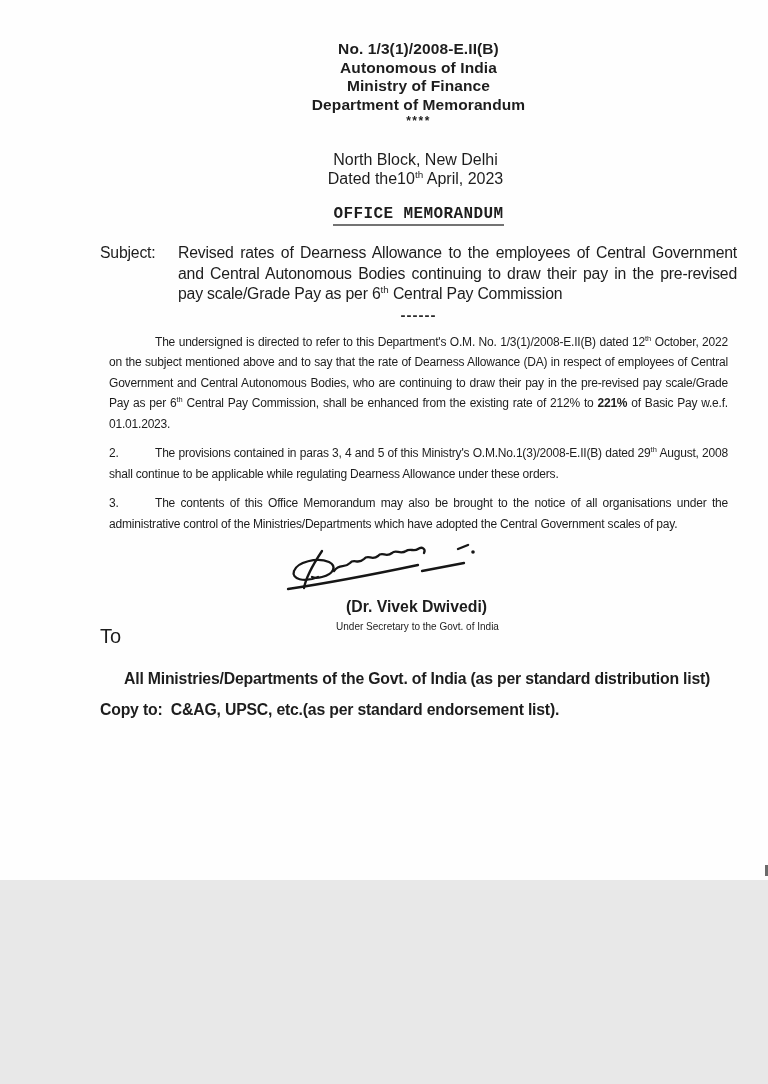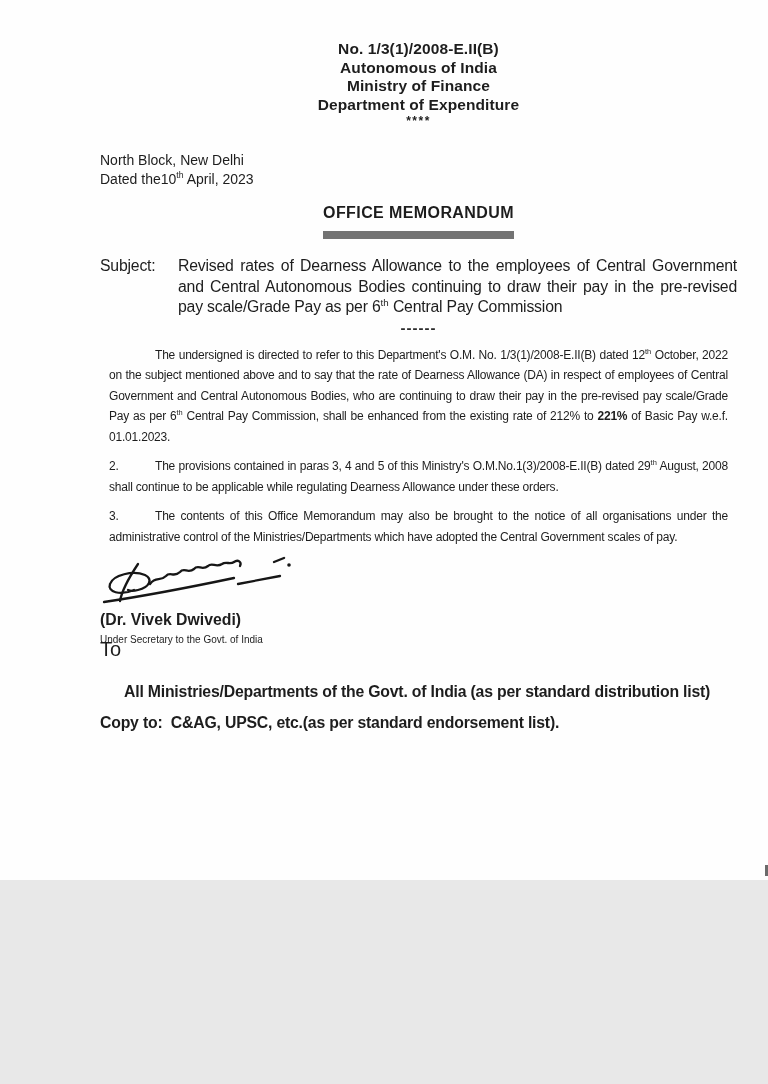--- a/index.html
+++ b/index.html
@@ -23,37 +23,38 @@
   }
   .letterhead .stars {
     font-size:12px;
     line-height:12px;
     letter-spacing:1.5px;
     margin-top:1px;
   }
 
   .dateline {
     margin-top:24px;
-    text-align:left;
-    font-size:14px;
+    text-align:center;
+    font-size:16px;
     line-height:18.5px;
     padding-right:6px;
   }
 
   .om-title {
     margin:16px 0 0 0;
     text-align:center;
     font-size:16px;
     font-weight:700;
     letter-spacing:0.4px;
   }
   .om-title .u {
     display:inline-block;
-    border-bottom:8px solid #737373;
-    padding-bottom:9px;
+    border-bottom:2px solid #737373;
+    padding-bottom:1px;
+    font-family:Liberation Mono, monospace;
   }
 
   .subject-row {
     display:flex;
     margin-top:17px;
     font-weight:400;
     font-size:15.8px;
     line-height:20.5px;
     letter-spacing:-0.2px;
   }
@@ -83,21 +84,21 @@
   .para-num { display:inline-block; width:46px; text-indent:0; }
 
   sup {
     font-size:0.62em;
     line-height:0;
     vertical-align:super;
     letter-spacing:0;
   }
   b { font-weight:700; }
 
-  .sign-block { margin-top:8px; text-align:left; }
+  .sign-block { margin-top:8px; text-align:center; }
   .sign-svg { display:inline-block; margin-right:34px; }
   .sign-name {
     font-weight:700; font-size:15.8px; line-height:19.5px;
     padding-right:4px; margin-top:2px;
   }
   .sign-desig {
     font-weight:400; font-size:10px; line-height:19.5px;
     padding-right:2px;
   }
 
@@ -129,21 +130,21 @@
 </head>
 <body>
 
 <div class="page">
   <div class="content">
 
     <header class="letterhead">
       <div>No. 1/3(1)/2008-E.II(B)</div>
       <div>Autonomous of India</div>
       <div>Ministry of Finance</div>
-      <div>Department of Expenditure</div>
+      <div>Department of Memorandum</div>
       <div class="stars">****</div>
     </header>
 
     <div class="dateline">
       <div>North Block, New Delhi</div>
       <div><span>Dated the10</span><sup>th</sup><span> April, 2023</span></div>
     </div>
 
     <h1 class="om-title"><span class="u">OFFICE MEMORANDUM</span></h1>
 

